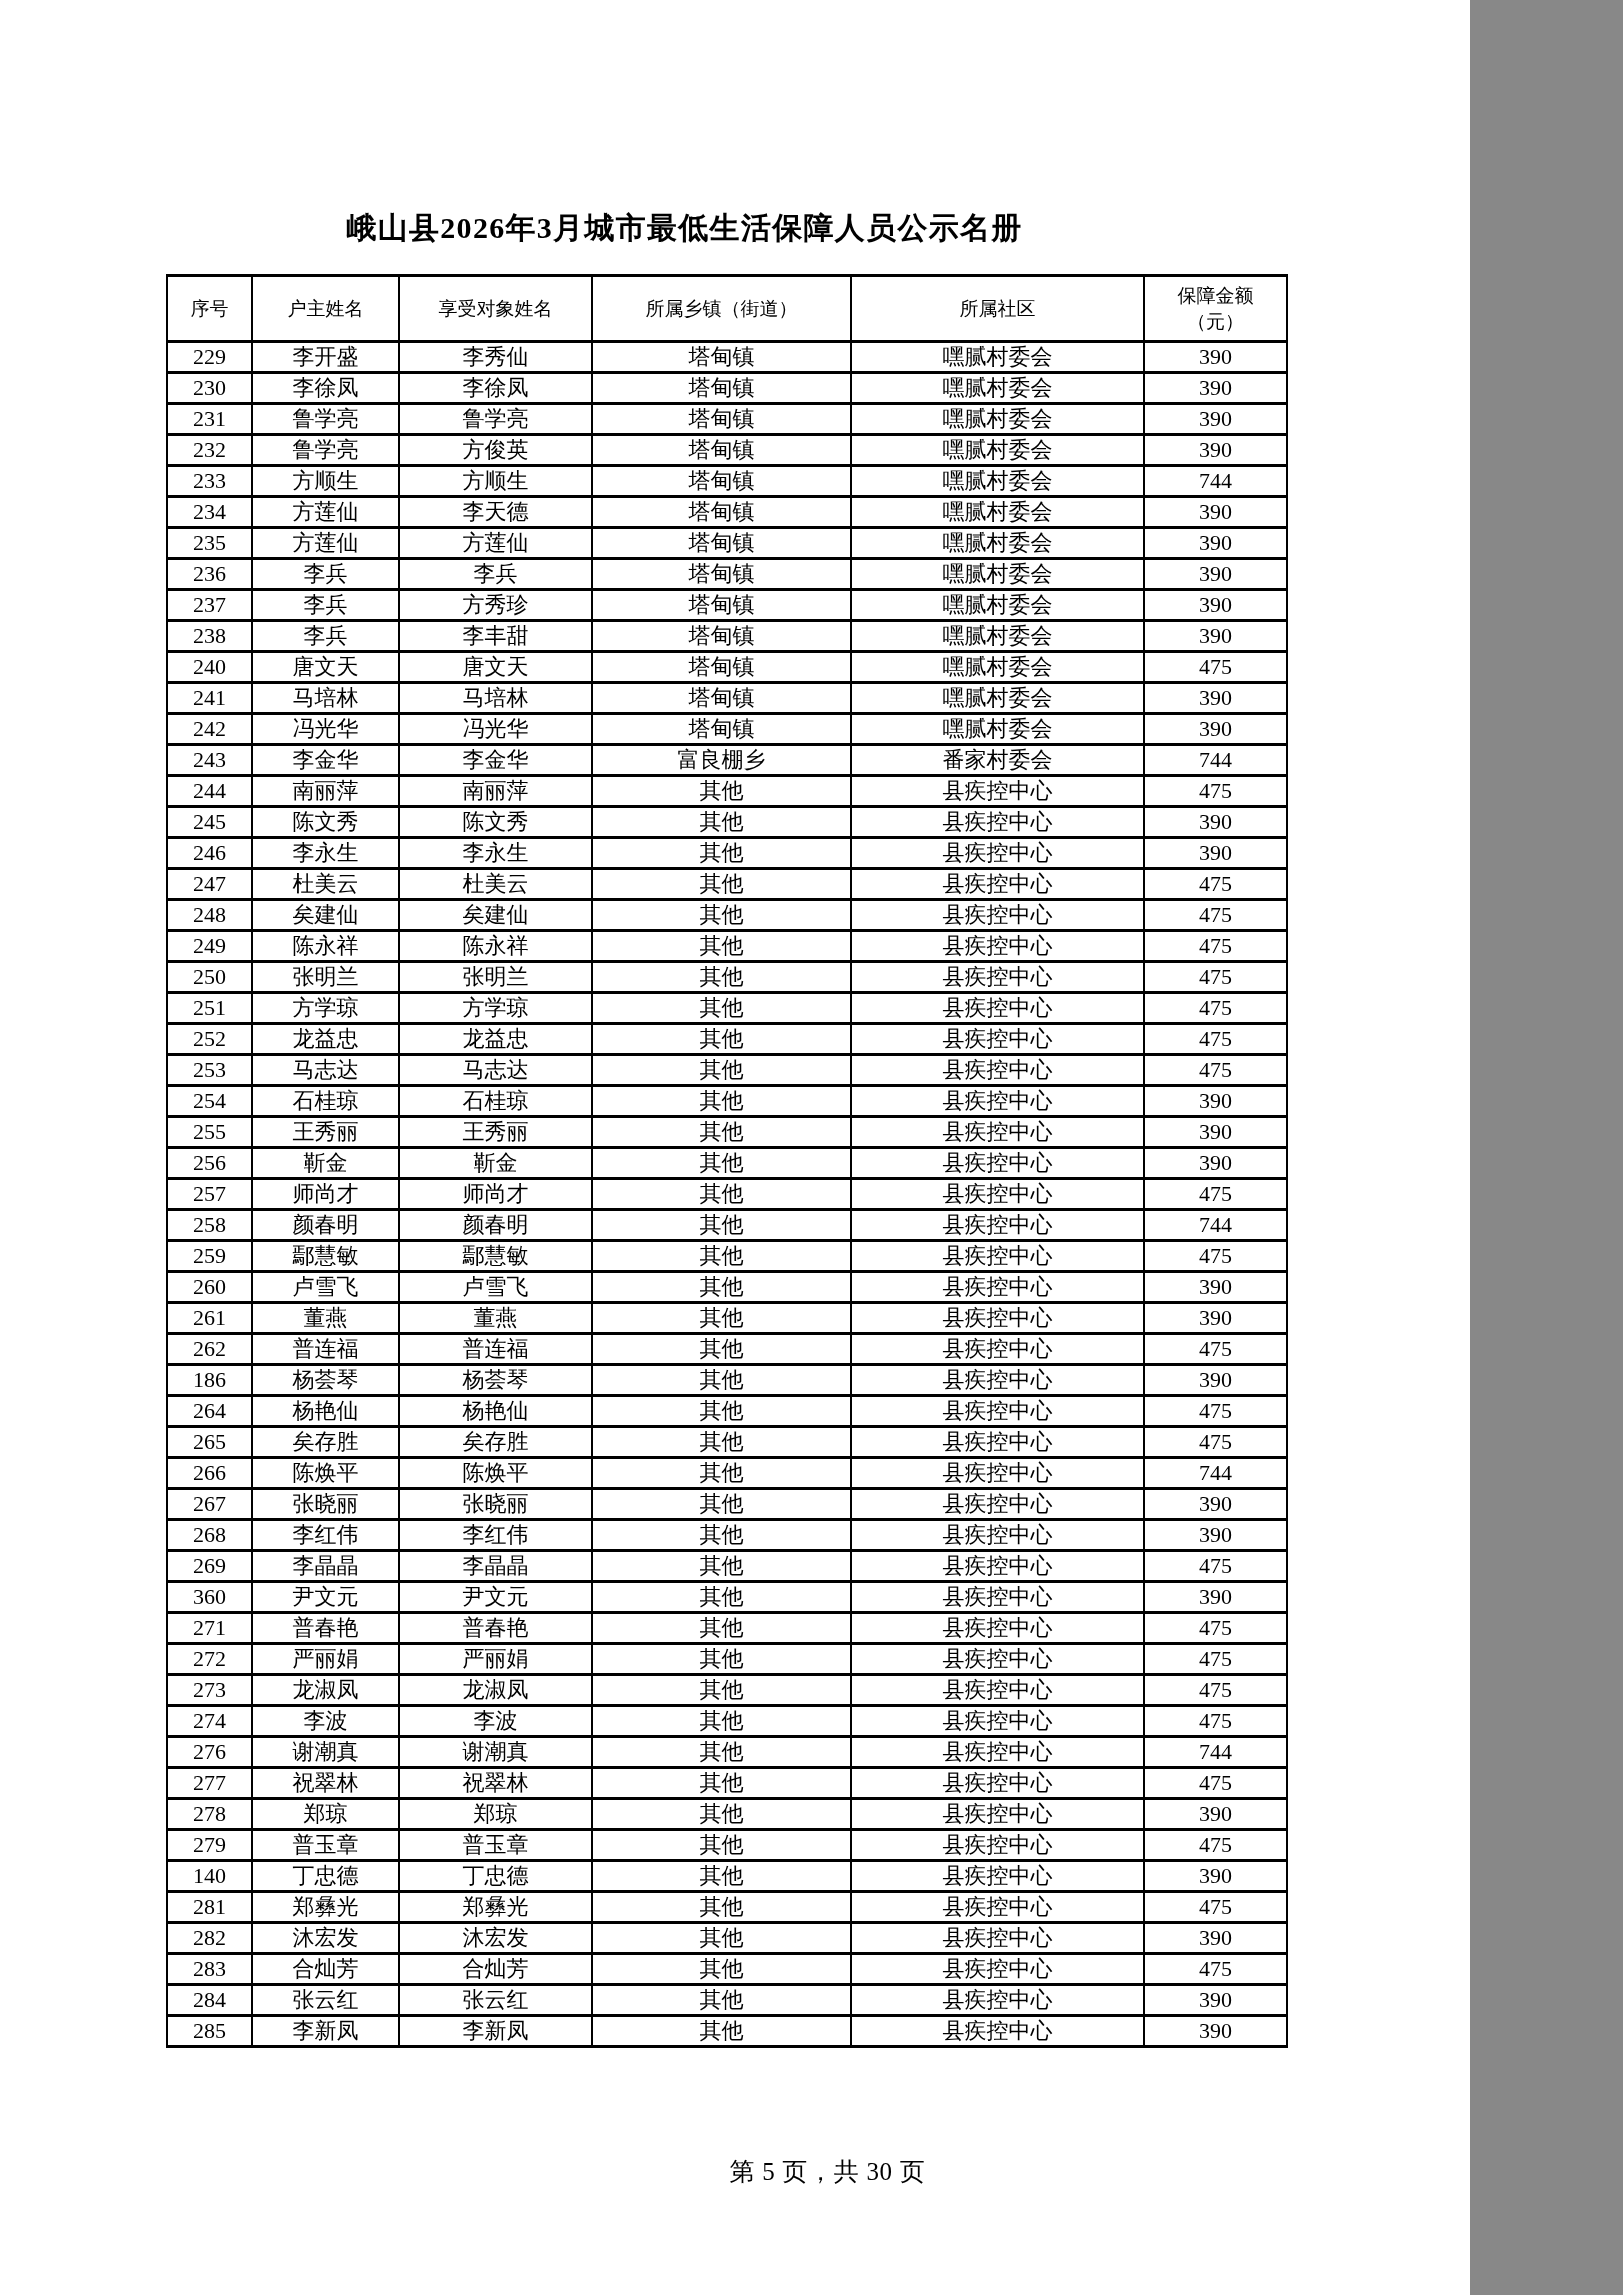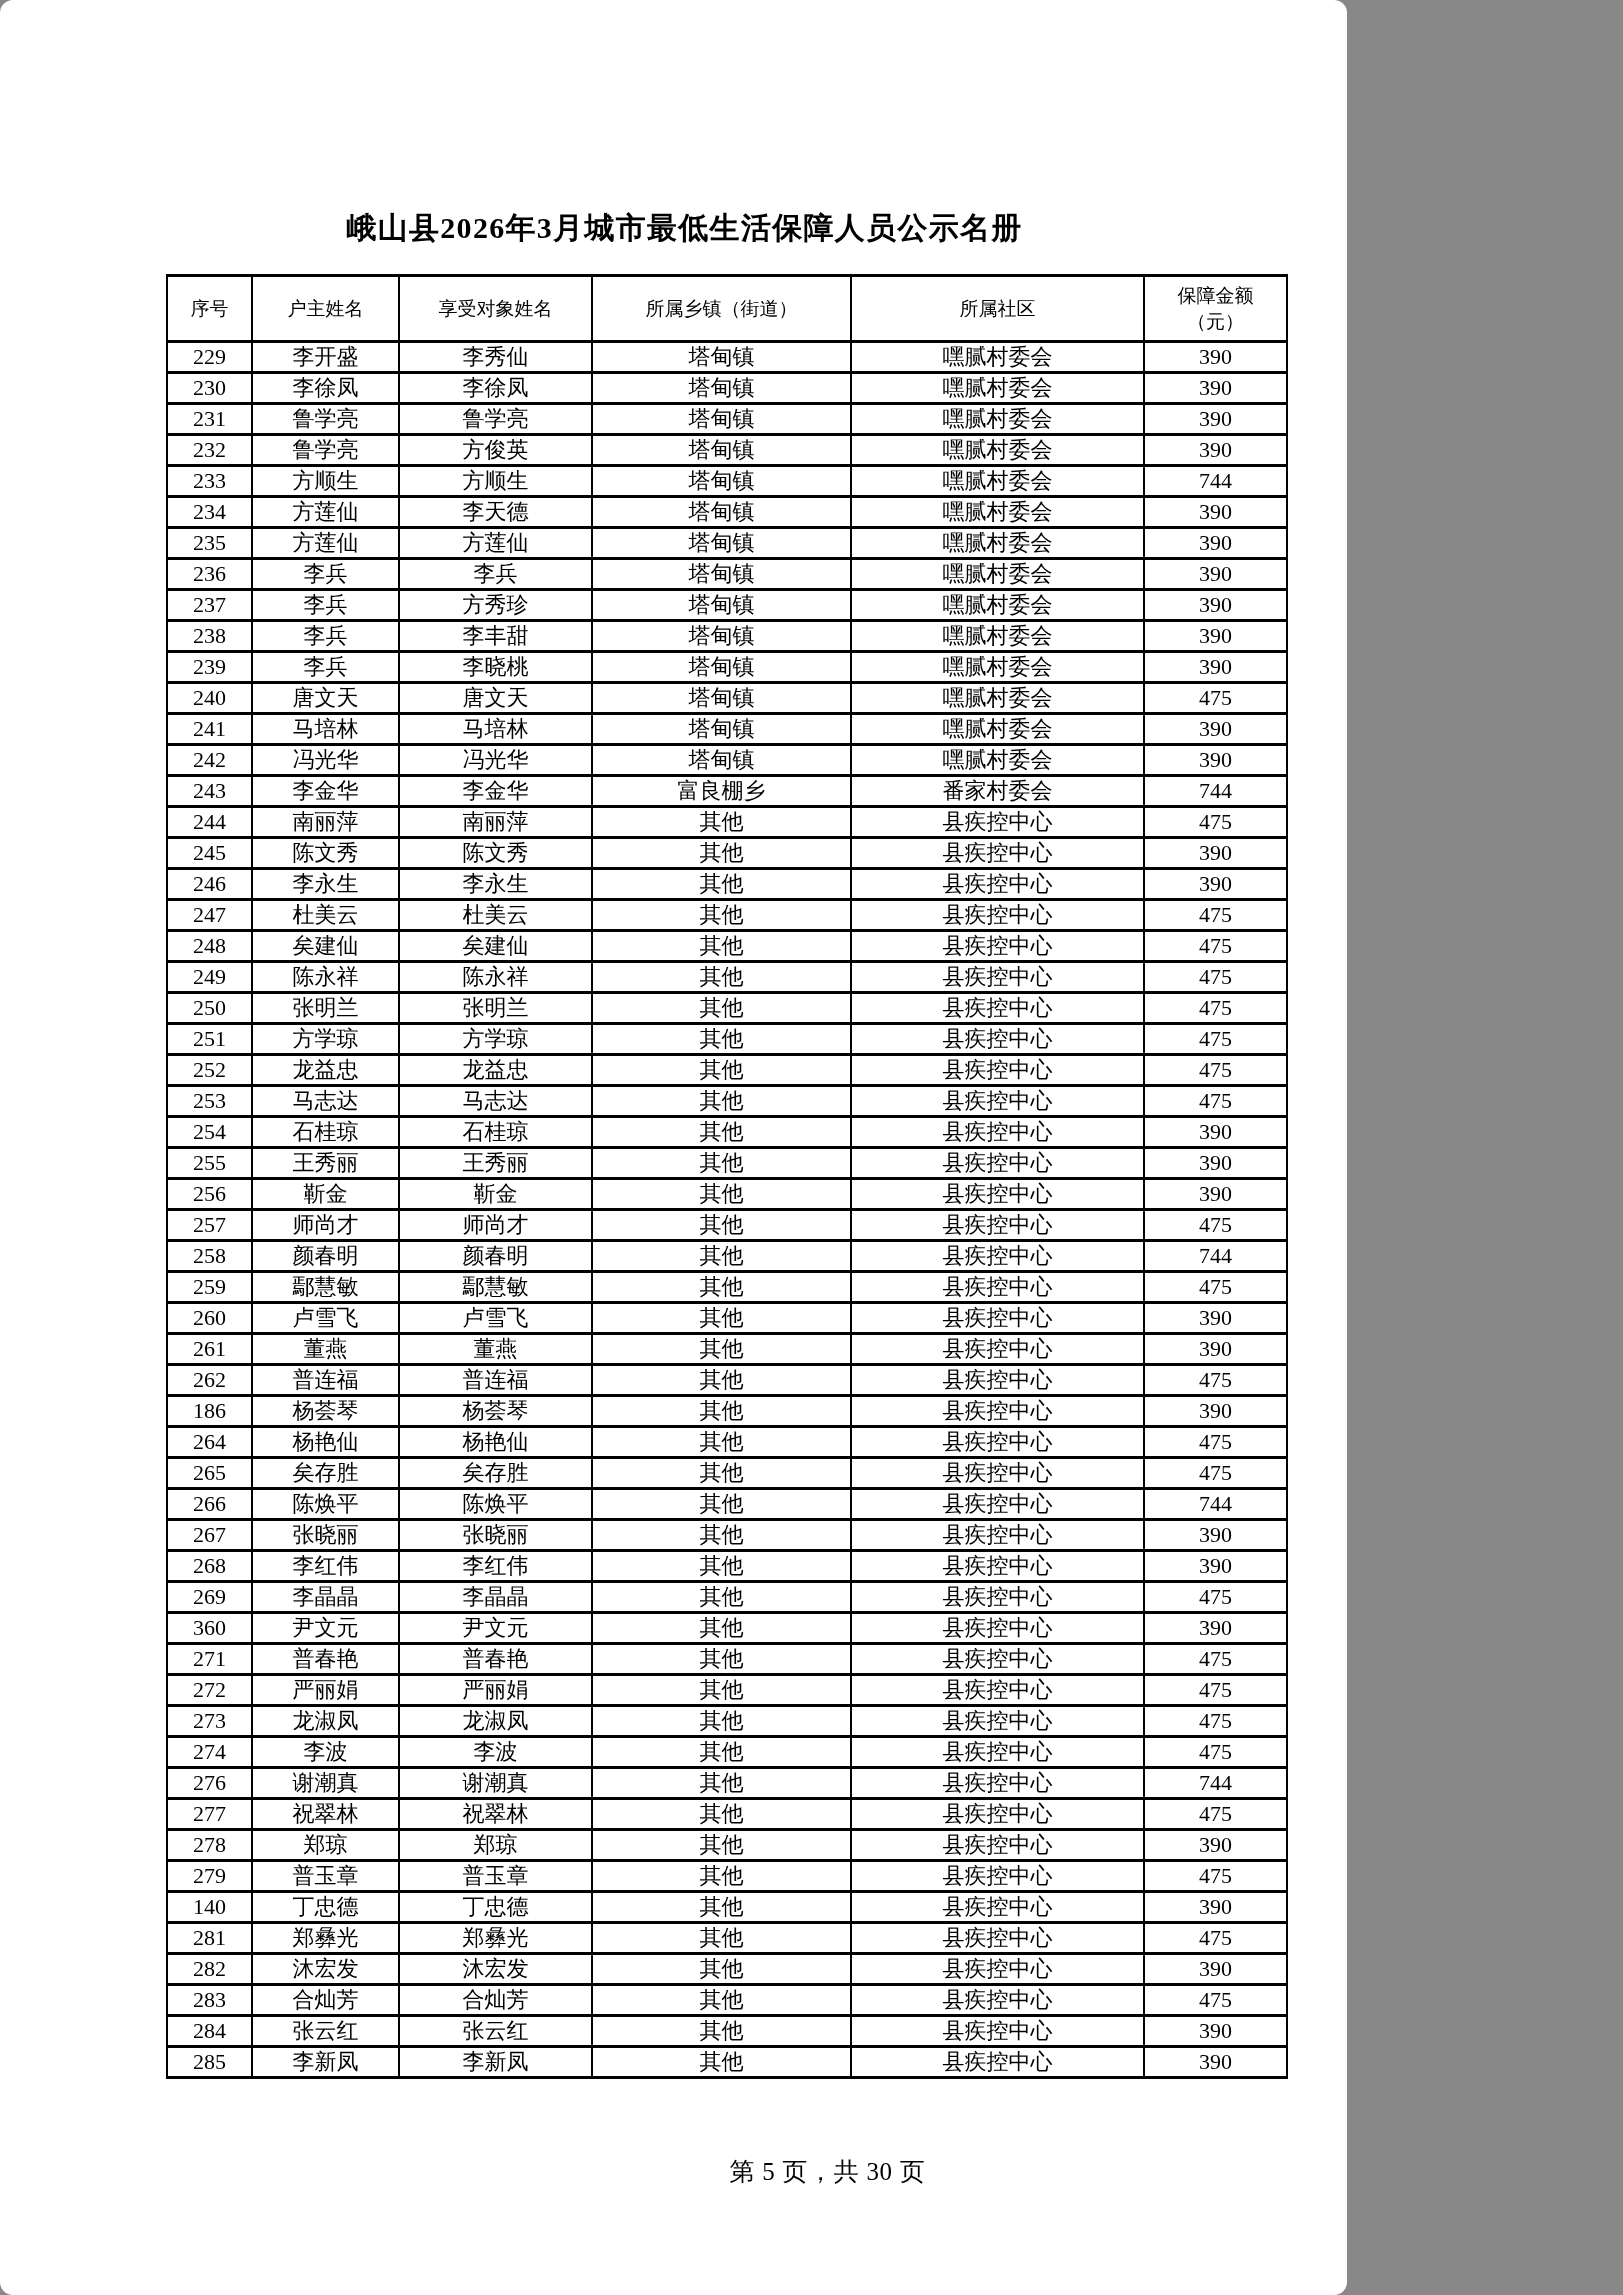--- a/index.html
+++ b/index.html
@@ -1,23 +1,22 @@
 <!DOCTYPE html>
 <html style="font-size:10.5px"><head>
 <meta charset="utf-8">
 <style>
   html,body{margin:0;padding:0;background:#888;}
   .page{
     position:relative;
-    width:1347px;height:2295px;
+    width:1470px;height:2295px;
     background:#ffffff;
     font-family:"Liberation Serif","DejaVu Serif",serif;
     color:#000;
     overflow:hidden;
-    border-radius:13px;
   }
   .doc-title{
     position:absolute;
     left:124px;top:208px;width:1121px;
     text-align:center;
     font-size:30px;
     font-weight:bold;
     letter-spacing:1.3px;
     white-space:nowrap;
   }
@@ -168,28 +167,20 @@
         </tr>
         <tr>
           <td>238</td>
           <td>李兵</td>
           <td>李丰甜</td>
           <td>塔甸镇</td>
           <td>嘿腻村委会</td>
           <td>390</td>
         </tr>
         <tr>
-          <td>239</td>
-          <td>李兵</td>
-          <td>李晓桃</td>
-          <td>塔甸镇</td>
-          <td>嘿腻村委会</td>
-          <td>390</td>
-        </tr>
-        <tr>
           <td>240</td>
           <td>唐文天</td>
           <td>唐文天</td>
           <td>塔甸镇</td>
           <td>嘿腻村委会</td>
           <td>475</td>
         </tr>
         <tr>
           <td>241</td>
           <td>马培林</td>

